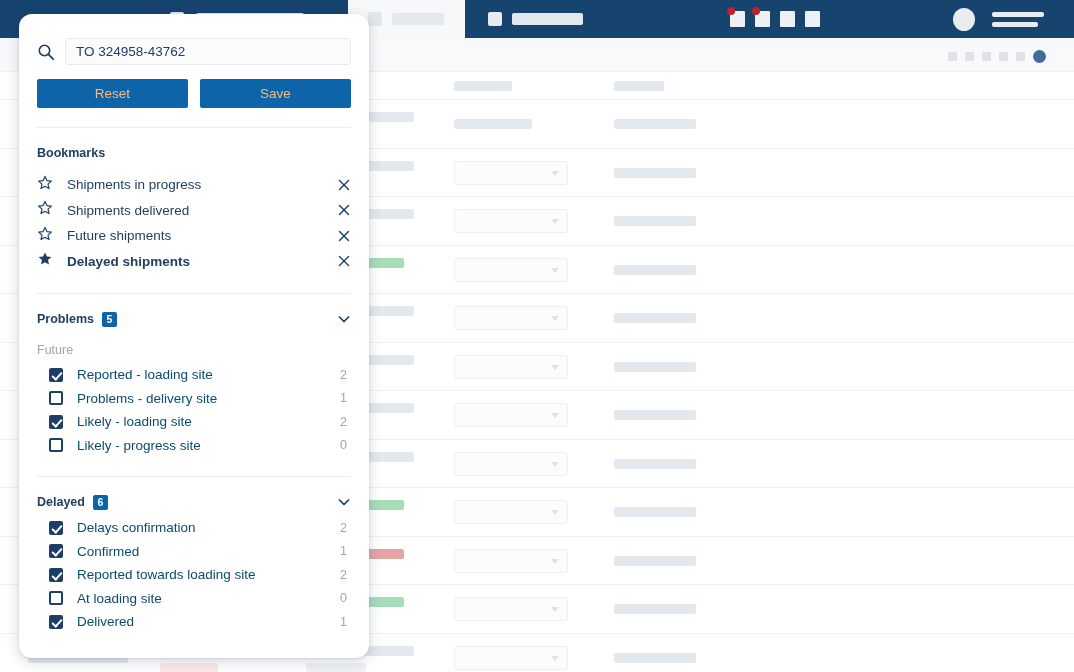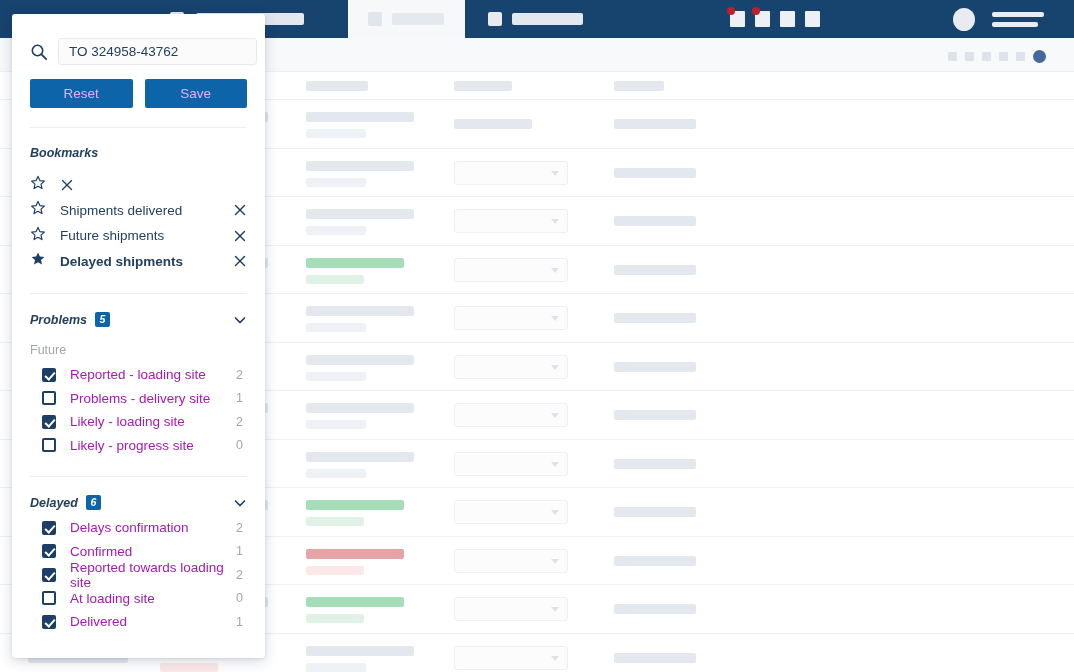--- a/index.html
+++ b/index.html
@@ -124,24 +124,24 @@
     position: absolute; right: 8px; top: 9px;
     width: 0; height: 0;
     border-left: 4px solid transparent;
     border-right: 4px solid transparent;
     border-top: 5px solid #dfe3e9;
   }
 
   
   .panel {
     position: absolute;
-    left: 12px; top: 14px;
-    width: 253px; height: 644px;
+    left: 19px; top: 14px;
+    width: 350px; height: 644px;
     background: #ffffff;
-    border-radius: 3px;
+    border-radius: 13px;
     box-shadow: 0 3px 14px rgba(20,40,70,0.18), 0 1px 3px rgba(20,40,70,0.10);
     z-index: 20;
     overflow: hidden;
   }
   .panel-inner { padding: 0 18px; }
 
   .search-row {
     display: flex; align-items: center;
     padding: 24px 0 0 0;
     gap: 10px;
@@ -159,36 +159,36 @@
     font-size: 13.5px;
     color: #24405f;
     outline: none;
   }
 
   .btn-row { display: flex; gap: 12px; padding-top: 14px; }
   .btn {
     flex: 1;
     height: 29px;
     background: #0d64a8;
-    color: #f0abfc;
+    color: #fdba74;
     border: none;
     border-radius: 2px;
     font-family: "Liberation Sans", sans-serif;
     font-size: 13.5px;
     cursor: pointer;
   }
 
   .divider { height: 1px; background: #eceef1; margin: 19px 0 0 0; }
 
   .sec-title {
     font-size: 12.5px;
     font-weight: bold;
     color: #24405f;
     padding: 18px 0 6px 0;
-    display: flex; align-items: flex-end; gap: 8px; font-style: italic;
+    display: flex; align-items: flex-start; gap: 8px;
   }
   .badge {
     display: inline-block;
     min-width: 15px;
     height: 15px;
     line-height: 15px;
     padding: 0 4px;
     background: #0d64a8;
     color: #ffffff;
     font-size: 10.5px;
@@ -244,21 +244,21 @@
   .cb.on { background: #1d3f66; }
   .cb.on::after {
     content: "";
     position: absolute;
     left: 2.5px; top: 0px;
     width: 4px; height: 8px;
     border: solid #ffffff;
     border-width: 0 2px 2px 0;
     transform: rotate(42deg);
   }
-  .opt-label { font-size: 13.5px; color: #a21caf; flex: 1; }
+  .opt-label { font-size: 13.5px; color: #0c4a6e; flex: 1; }
   .opt-count { font-size: 12.5px; color: #a0a6ad; padding-right: 4px; }
 </style>
 </head>
 <body>
 
 <div class="topbar">
   <div class="topbar-logo">
     <span class="logo-bar b1"></span>
     <span class="logo-bar b2"></span>
     <span class="logo-bar b3"></span>
@@ -598,20 +598,21 @@
     <div class="divider"></div>
 
     <div class="sec-title">
       <span>Bookmarks</span>
     </div>
     <div class="bm-list" id="bookmarks-list">
         <div class="bm-item">
           <span class="star"><svg width="16" height="16" viewBox="0 0 16 16">
               <polygon points="8,1.4 9.9,5.6 14.4,6.1 11,9.1 12,13.6 8,11.3 4,13.6 5,9.1 1.6,6.1 6.1,5.6" fill="none" stroke="#1d3f66" stroke-width="1.2" stroke-linejoin="round"></polygon>
             </svg></span>
+          <span class="bm-label">Shipments in progress</span>
           <span class="bm-x"><svg width="14" height="14" viewBox="0 0 14 14">
               <line x1="2.5" y1="2.5" x2="11.5" y2="11.5" stroke="#1d3f66" stroke-width="1.4" stroke-linecap="round"></line>
               <line x1="11.5" y1="2.5" x2="2.5" y2="11.5" stroke="#1d3f66" stroke-width="1.4" stroke-linecap="round"></line>
             </svg></span>
         </div>
         <div class="bm-item">
           <span class="star"><svg width="16" height="16" viewBox="0 0 16 16">
               <polygon points="8,1.4 9.9,5.6 14.4,6.1 11,9.1 12,13.6 8,11.3 4,13.6 5,9.1 1.6,6.1 6.1,5.6" fill="none" stroke="#1d3f66" stroke-width="1.2" stroke-linejoin="round"></polygon>
             </svg></span>
           <span class="bm-label">Shipments delivered</span>

